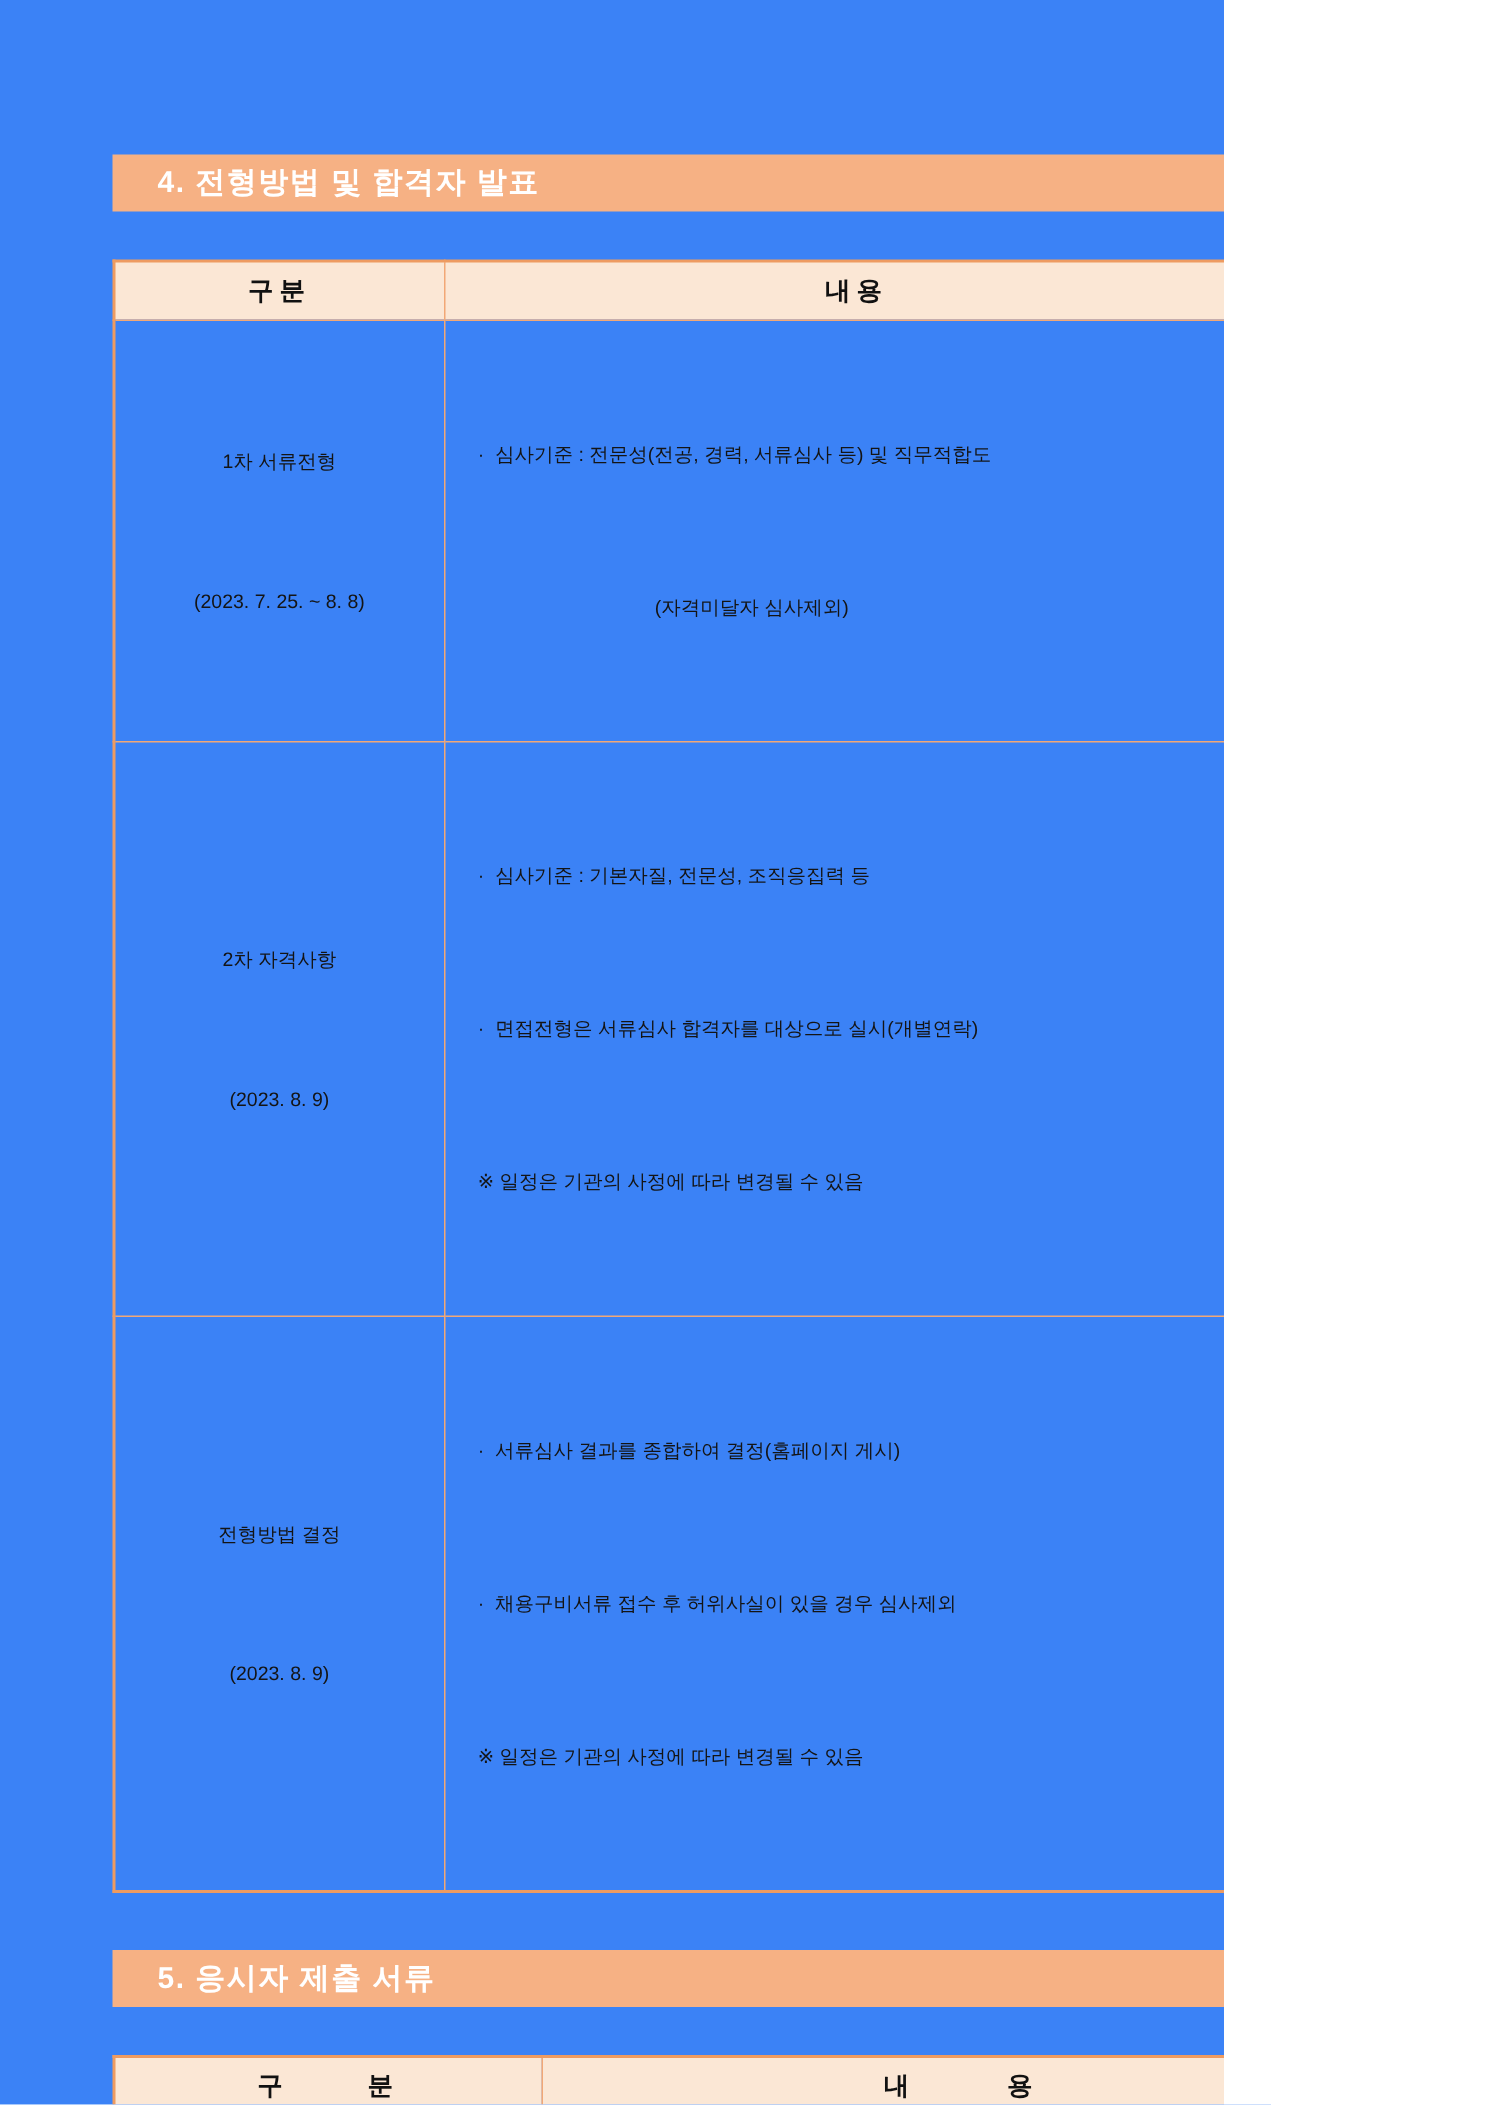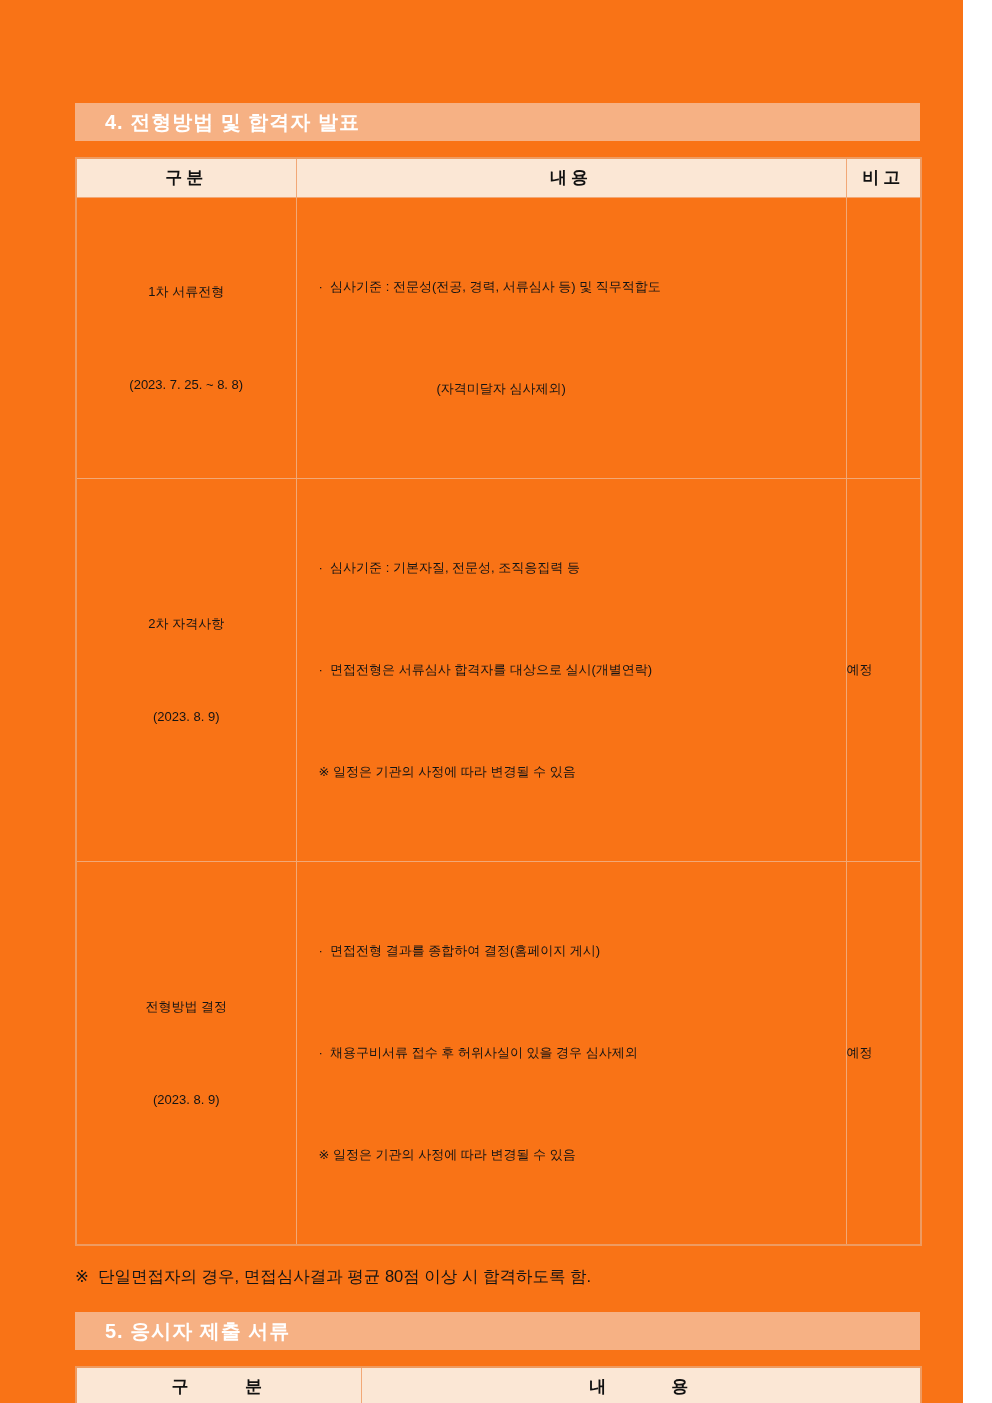--- a/index.html
+++ b/index.html
@@ -2,34 +2,34 @@
 <html style="--accent-orange: #F6B184; --table-header-bg: #FBE7D5; --border-inner: #F2A876; --border-outer: #EE9B61; --red: #FF0000;"><head>
 <meta charset="utf-8">
 <style>
   * { margin: 0; padding: 0; box-sizing: border-box; }
   html, body { background: #ffffff; }
   body {
     width: 992px; height: 1403px;
     font-family: "Liberation Sans", "DejaVu Sans", sans-serif;
     color: #141414;
   }
-  .page { position: relative; width: 963px; height: 1403px; overflow: hidden; background: #f97316; }
+  .page { position: relative; width: 816px; height: 1403px; overflow: hidden; background: #3b82f6; }
   .content { position: absolute; left: 75px; top: 103px; width: 845px; }
 
   .section-bar {
     height: 38px; line-height: 38px;
     background: var(--accent-orange, #F6B184);
     color: #ffffff; font-weight: bold; font-size: 20px;
     padding-left: 30px; letter-spacing: 1px;
   }
-  .bar5 { margin-top: 24px; }
+  .bar5 { margin-top: 38px; }
 
   table {
     border-collapse: collapse; table-layout: fixed;
-    width: 845px; margin-top: 16px;
+    width: 845px; margin-top: 32px;
     border: 2.5px solid var(--border-outer, #EE9B61);
   }
   th, td { border: 1px solid var(--border-inner, #F2A876); vertical-align: middle; }
   th {
     background: var(--table-header-bg, #FBE7D5);
     font-weight: bold; font-size: 17px; height: 39px;
     text-align: center; letter-spacing: 4px; white-space: pre; color: #111;
   }
   td { font-size: 13px; }
   .r80 { height: 80px; } .r105 { height: 105px; }
@@ -87,30 +87,29 @@
             <div>※ 일정은 기관의 사정에 따라 변경될 수 있음</div>
           </td>
           <td class="cell-bigo">예정</td>
         </tr>
         <tr class="r105">
           <td class="cell-gubun">
             <div>전형방법 결정</div>
             <div>(2023. 8. 9)</div>
           </td>
           <td class="cell-content">
-            <div>·  면접전형 결과를 종합하여 결정(홈페이지 게시)</div>
+            <div>·  서류심사 결과를 종합하여 결정(홈페이지 게시)</div>
             <div>·  채용구비서류 접수 후 허위사실이 있을 경우 심사제외</div>
             <div>※ 일정은 기관의 사정에 따라 변경될 수 있음</div>
           </td>
           <td class="cell-bigo">예정</td>
         </tr>
       </tbody>
     </table>
 
-    <div class="note-x">※  단일면접자의 경우, 면접심사결과 평균 80점 이상 시 합격하도록 함.</div>
 
     <div class="section-bar bar5">
       <span>5. 응시자 제출 서류</span>
     </div>
 
     <table class="t2">
       <colgroup>
           <col style="width:285px">
           <col style="width:560px">
         </colgroup>

